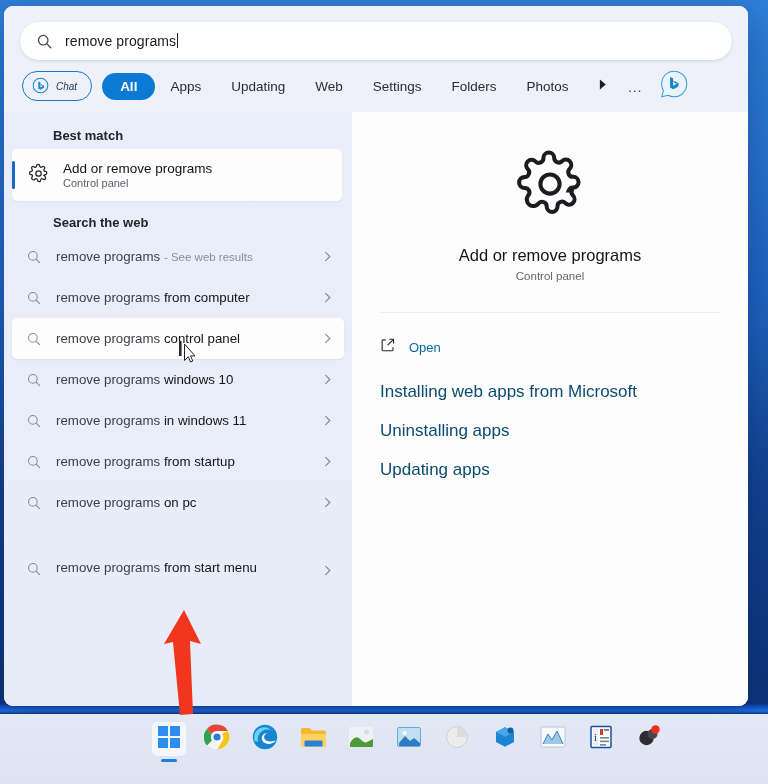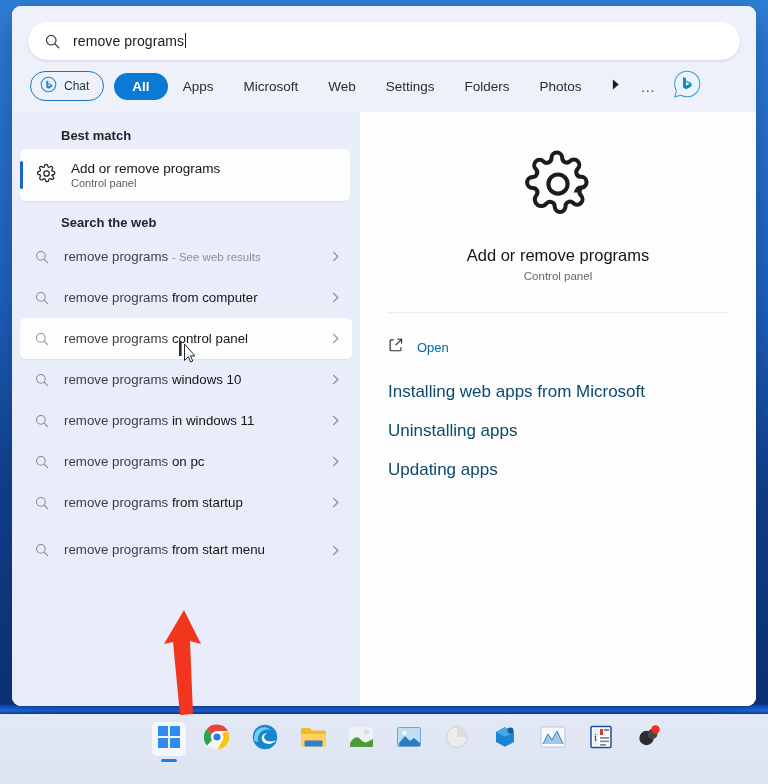--- a/index.html
+++ b/index.html
@@ -26,21 +26,21 @@
   }
   .wall-black-left {
     position:absolute; left:0; top:714px; width:12px; bottom:0; background:#07080c;
   }
   .wall-black-bottom {
     position:absolute; left:0; right:0; bottom:0; height:6px; background:#0a0b10;
   }
 
   
   .flyout {
-    position: absolute; left: 12px; top: 6px; width: 744px; height: 700px;
+    position: absolute; left: 4px; top: 6px; width: 744px; height: 700px;
     background: #ffffff;
     border-radius: 9px;
     box-shadow: 0 10px 34px rgba(8,20,60,.30);
     overflow: hidden;
     display: flex; flex-direction: column;
   }
   .flyout-top {
     background: #eef1fa;
     padding: 16px 16px 0 16px;
   }
@@ -64,22 +64,23 @@
 
   
   .tabs {
     display:flex; align-items:center; gap: 0px;
     height: 52px; padding-left: 2px;
   }
   .chatpill {
     display:flex; align-items:center; gap:7px;
     height:30px; padding: 0 14px 0 9px;
     border: 1px solid #1877c9; border-radius: 16px;
-    background: transparent; color:#17334d; font-size:12px;
+    background: transparent; color:#17334d; font-size:10px;
     margin-right: 10px;
+    font-style: italic;
   }
   .tab {
     font-size: 13.5px; color: #2b2b30;
     padding: 5px 15px; border-radius: 14px; white-space:nowrap;
   }
   .tab.active {
     background: #0b7ad4; color:#fff; font-weight:600;
     padding: 6px 18px; border-radius: 15px;
   }
   .tab-more {
@@ -129,21 +130,21 @@
   .bm-texts { display:flex; flex-direction:column; gap:1px; }
   .bm-title { font-size:13.5px; color:#141418; }
   .bm-sub { font-size:11px; color:#5c5f68; }
 
   
   .sugg {
     display:flex; align-items:center; gap: 14px;
     margin: 0 8px; padding: 0 10px 0 14px;
     height: 41px; border-radius: 5px;
   }
-  .sugg.two-line { height: 54px; align-items: center; }
+  .sugg.two-line { height: 54px; align-items: flex-end; }
   .sugg.hl { background:#fdfdfe; box-shadow:0 1px 2px rgba(25,35,70,.07); }
   .sugg-text {
     flex:1; font-size:13.3px; color:#3c3f47; line-height:1.35;
   }
   .sugg-text b { color:#141418; font-weight:400; }
   .sugg-text .weak { color:#8b8e98; font-size:11.5px; }
   .chev { flex:0 0 auto; opacity:.62; display:flex; }
 
   
   .preview-head {
@@ -223,21 +224,21 @@
             <svg width="17" height="17" viewBox="0 0 20 20">
               <circle cx="10" cy="10" r="8.6" fill="none" stroke="#1f86cf" stroke-width="1.2"></circle>
               <path d="M7.4 5.2l2.5 1v6.1l3-1.7-2.2-1 -.8-1.5 3.8 1.8c.5.3.6.6.6 1l0 .9c0 .5-.2.8-.7 1.1l-3.6 2.1-2.6-1.4z" fill="#1f86cf"></path>
             </svg>
           </span>
           <span>Chat</span>
         </div>
 
         <div class="tab active">All</div>
         <div class="tab">Apps</div>
-        <div class="tab">Microsoft</div>
+        <div class="tab">Updating</div>
         <div class="tab">Web</div>
         <div class="tab">Settings</div>
         <div class="tab">Folders</div>
         <div class="tab">Photos</div>
 
         <div class="tab-more">
           <span>
             <svg width="13" height="13" viewBox="0 0 12 12">
                 <path d="M3.6 1.4 L9 6 L3.6 10.6 Z" fill="#1b1b20"></path>
               </svg>
@@ -349,35 +350,35 @@
                 </svg>
               </span>
             </div>
             <div class="sugg">
               <span class="chev">
                 <svg width="16" height="16" viewBox="0 0 20 20" fill="none">
                   <circle cx="8.6" cy="8.6" r="5.4" stroke="#4a4d56" stroke-width="1.3"></circle>
                   <line x1="12.7" y1="12.7" x2="17" y2="17" stroke="#4a4d56" stroke-width="1.3" stroke-linecap="round"></line>
                 </svg>
               </span>
+              <div class="sugg-text">remove programs <b>from startup</b></div>
+              <span class="chev">
+                <svg width="13" height="13" viewBox="0 0 14 14" fill="none">
+                  <path d="M5 2.5 L9.5 7 L5 11.5" stroke="#4d505a" stroke-width="1.3" stroke-linecap="round" stroke-linejoin="round"></path>
+                </svg>
+              </span>
+            </div>
+            <div class="sugg">
+              <span class="chev">
+                <svg width="16" height="16" viewBox="0 0 20 20" fill="none">
+                  <circle cx="8.6" cy="8.6" r="5.4" stroke="#4a4d56" stroke-width="1.3"></circle>
+                  <line x1="12.7" y1="12.7" x2="17" y2="17" stroke="#4a4d56" stroke-width="1.3" stroke-linecap="round"></line>
+                </svg>
+              </span>
               <div class="sugg-text">remove programs <b>on pc</b></div>
-              <span class="chev">
-                <svg width="13" height="13" viewBox="0 0 14 14" fill="none">
-                  <path d="M5 2.5 L9.5 7 L5 11.5" stroke="#4d505a" stroke-width="1.3" stroke-linecap="round" stroke-linejoin="round"></path>
-                </svg>
-              </span>
-            </div>
-            <div class="sugg">
-              <span class="chev">
-                <svg width="16" height="16" viewBox="0 0 20 20" fill="none">
-                  <circle cx="8.6" cy="8.6" r="5.4" stroke="#4a4d56" stroke-width="1.3"></circle>
-                  <line x1="12.7" y1="12.7" x2="17" y2="17" stroke="#4a4d56" stroke-width="1.3" stroke-linecap="round"></line>
-                </svg>
-              </span>
-              <div class="sugg-text">remove programs <b>from startup</b></div>
               <span class="chev">
                 <svg width="13" height="13" viewBox="0 0 14 14" fill="none">
                   <path d="M5 2.5 L9.5 7 L5 11.5" stroke="#4d505a" stroke-width="1.3" stroke-linecap="round" stroke-linejoin="round"></path>
                 </svg>
               </span>
             </div>
             <div class="sugg two-line">
               <span class="chev">
                 <svg width="16" height="16" viewBox="0 0 20 20" fill="none">
                   <circle cx="8.6" cy="8.6" r="5.4" stroke="#4a4d56" stroke-width="1.3"></circle>

